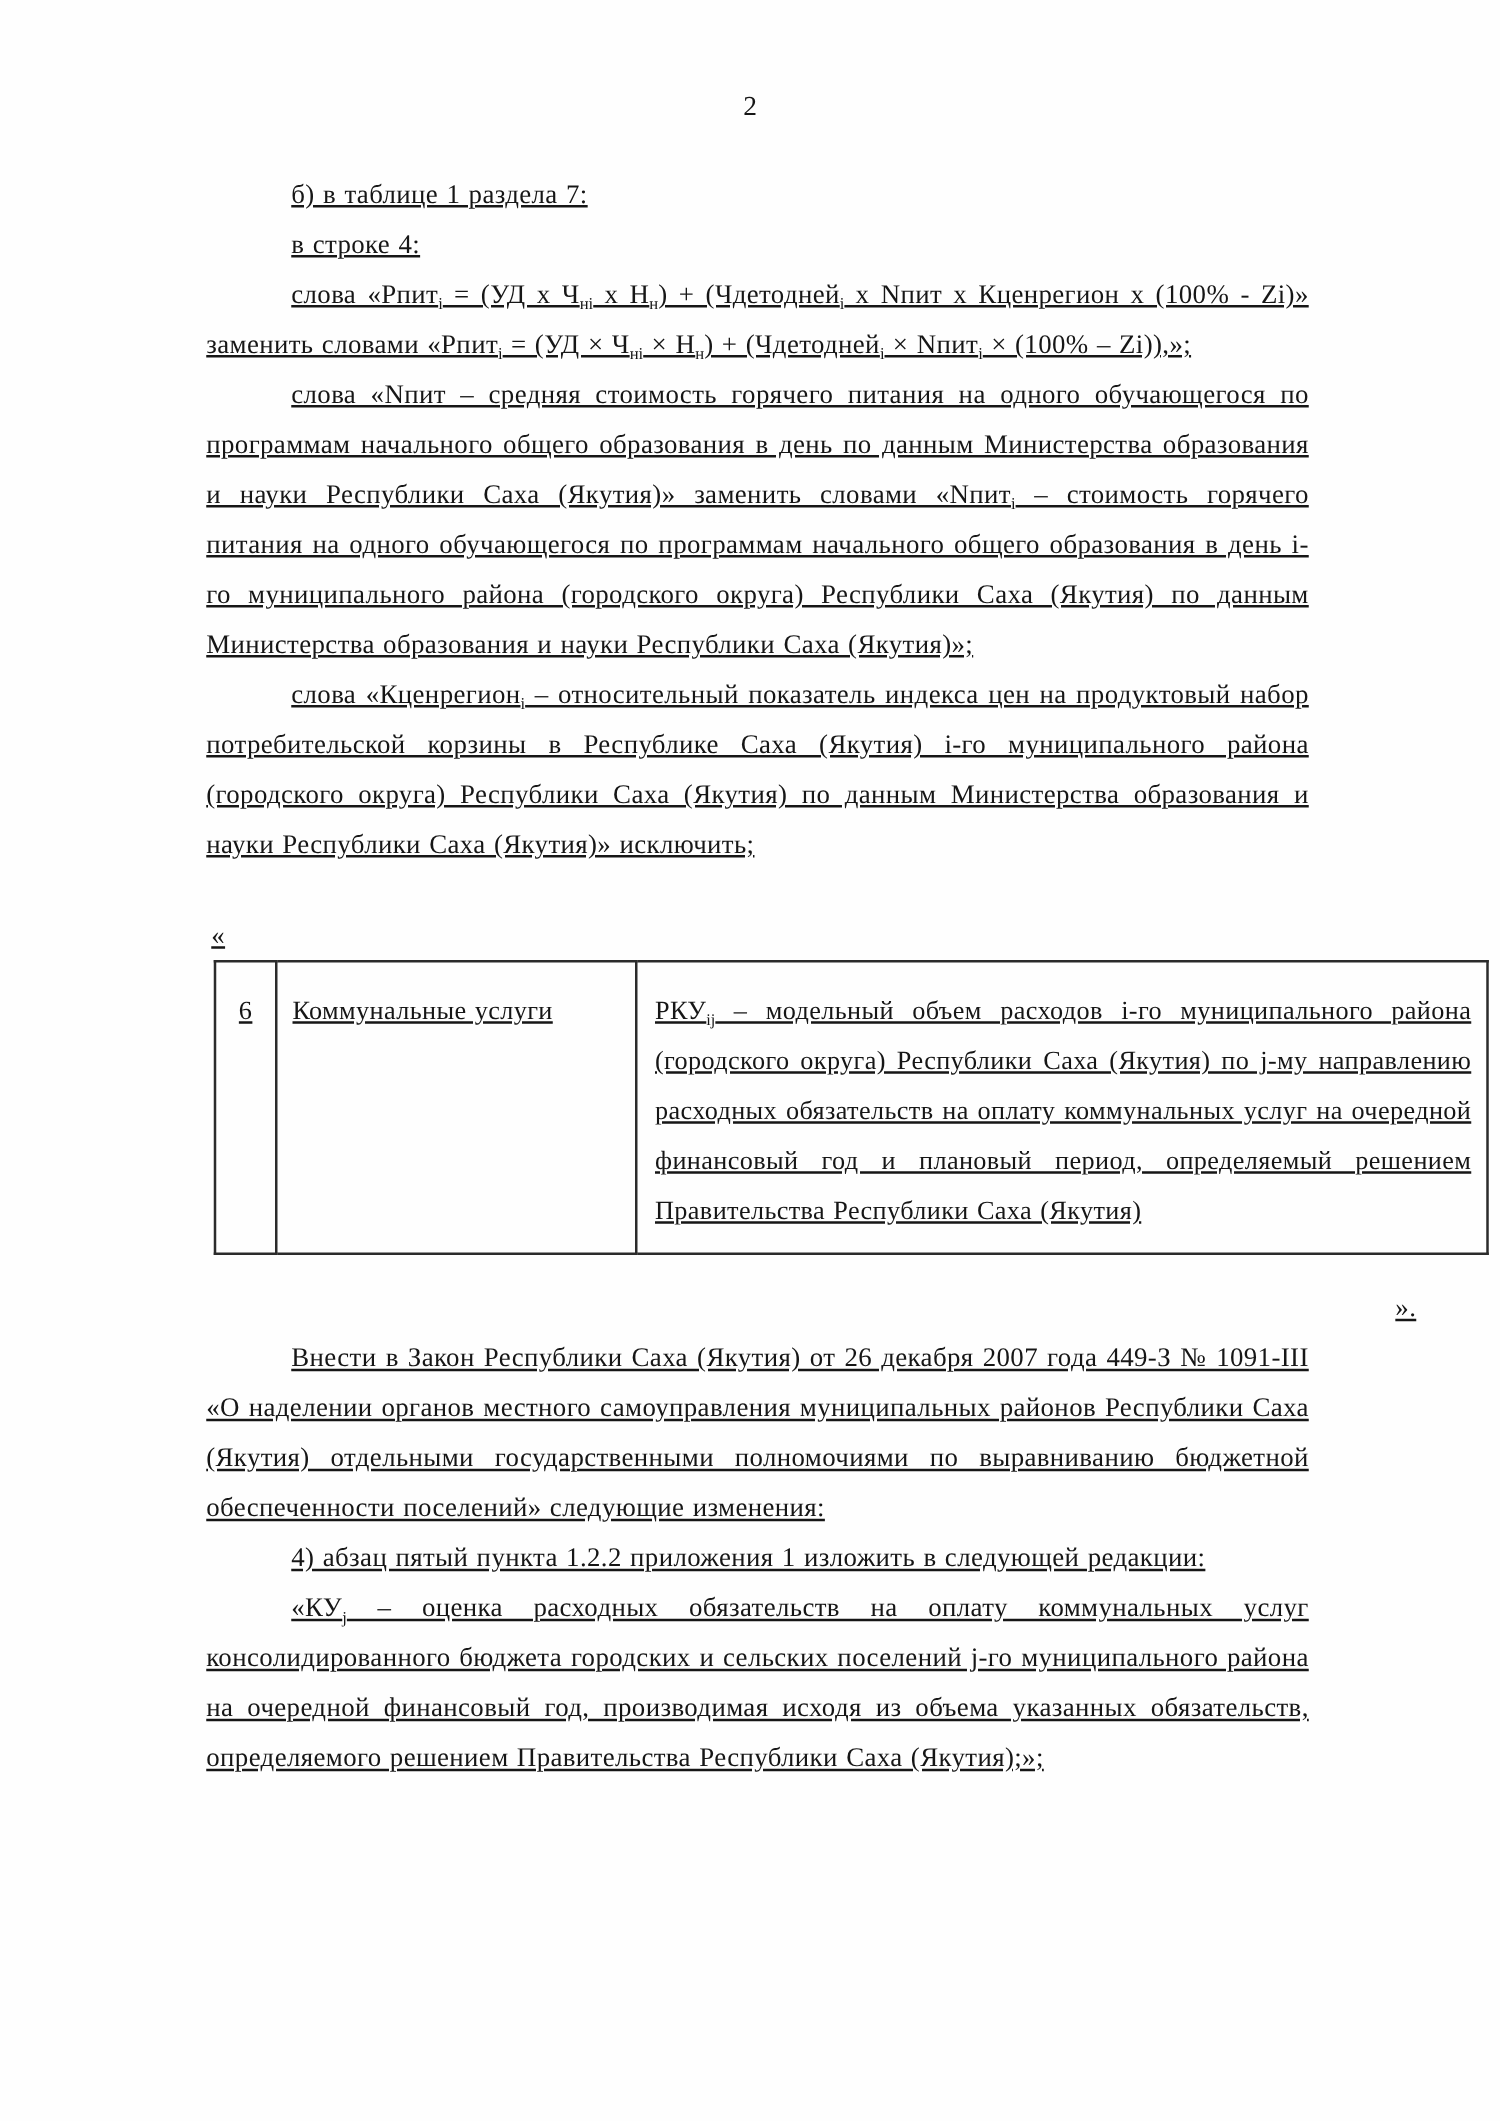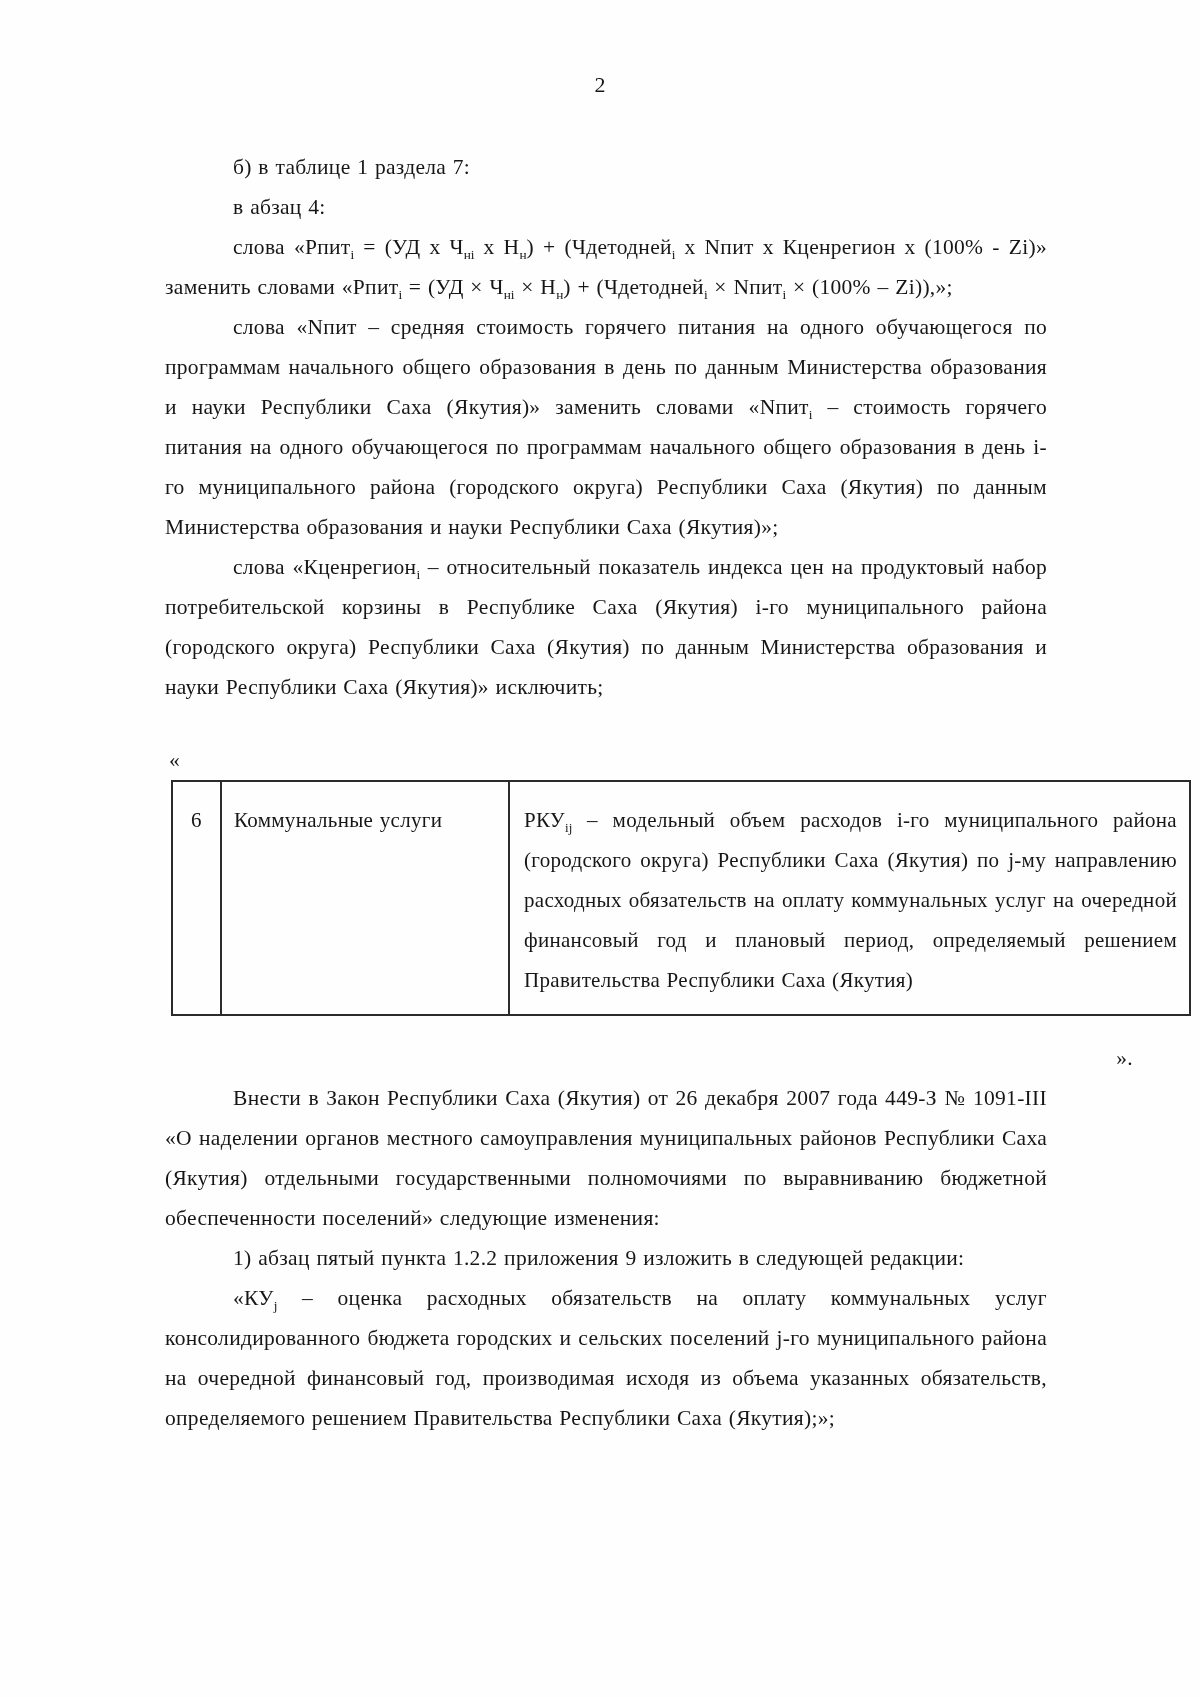--- a/index.html
+++ b/index.html
@@ -21,27 +21,28 @@
     top: 72px;
     left: 0;
     width: 1200px;
     text-align: center;
     font-size: 22px;
     line-height: 26px;
   }
   .content {
     position: absolute;
     left: 165px;
-    top: 147px;
+    top: 135px;
     width: 882px;
     font-size: 21.5px;
     line-height: 40px;
     text-align: justify;
     letter-spacing: 0.3px;
     word-spacing: 1px;
+    text-decoration: underline;
   }
   .content p {
     margin: 0;
     text-indent: 68px;
   }
   sub {
     font-size: 0.62em;
     line-height: 0;
     letter-spacing: 0;
   }
@@ -96,36 +97,36 @@
   }
 </style>
 </head>
 <body>
 
 <div class="page">
   <div class="page-number">2</div>
 
   <div class="content">
     <p>б) в таблице 1 раздела 7:</p>
-    <p>в абзац 4:</p>
+    <p>в строке 4:</p>
     <p>слова «Рпит<sub>i</sub> = (УД х Ч<sub>нi</sub> х Н<sub>н</sub>) + (Чдетодней<sub>i</sub> х Nпит х Кценрегион х (100% - Zi)» заменить словами «Рпит<sub>i</sub> = (УД × Ч<sub>нi</sub> × Н<sub>н</sub>) + (Чдетодней<sub>i</sub> × Nпит<sub>i</sub> × (100% – Zi)),»;</p>
     <p>слова «Nпит – средняя стоимость горячего питания на одного обучающегося по программам начального общего образования в день по данным Министерства образования и науки Республики Саха (Якутия)» заменить словами «Nпит<sub>i</sub> – стоимость горячего питания на одного обучающегося по программам начального общего образования в день i-го муниципального района (городского округа) Республики Саха (Якутия) по данным Министерства образования и науки Республики Саха (Якутия)»;</p>
     <p>слова «Кценрегион<sub>i</sub> – относительный показатель индекса цен на продуктовый набор потребительской корзины в Республике Саха (Якутия) i-го муниципального района (городского округа) Республики Саха (Якутия) по данным Министерства образования и науки Республики Саха (Якутия)» исключить;</p>
 
     <div class="open-quote">«</div>
 
     <table class="amend-table">
       <tbody>
         <tr>
           <td class="col-num">6</td>
           <td class="col-name">Коммунальные услуги</td>
           <td class="col-desc">РКУ<sub>ij</sub> – модельный объем расходов i-го муниципального района (городского округа) Республики Саха (Якутия) по j-му направлению расходных обязательств на оплату коммунальных услуг на очередной финансовый год и плановый период, определяемый решением Правительства Республики Саха (Якутия)</td>
         </tr>
       </tbody>
     </table>
 
     <div class="close-quote">».</div>
 
     <p>Внести в Закон Республики Саха (Якутия) от 26 декабря 2007 года 449-З № 1091-III «О наделении органов местного самоуправления муниципальных районов Республики Саха (Якутия) отдельными государственными полномочиями по выравниванию бюджетной обеспеченности поселений» следующие изменения:</p>
-    <p>1) абзац пятый пункта 1.2.2 приложения 9 изложить в следующей редакции:</p>
+    <p>4) абзац пятый пункта 1.2.2 приложения 1 изложить в следующей редакции:</p>
     <p>«КУ<sub>j</sub> – оценка расходных обязательств на оплату коммунальных услуг консолидированного бюджета городских и сельских поселений j-го муниципального района на очередной финансовый год, производимая исходя из объема указанных обязательств, определяемого решением Правительства Республики Саха (Якутия);»;</p>
   </div>
 </div>
 
 </body></html>

